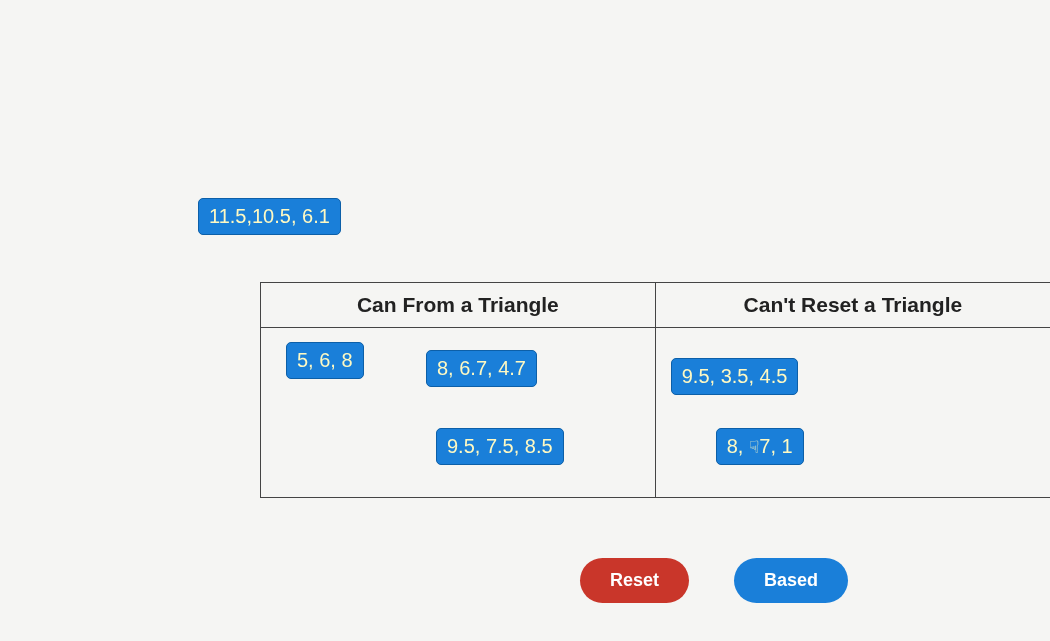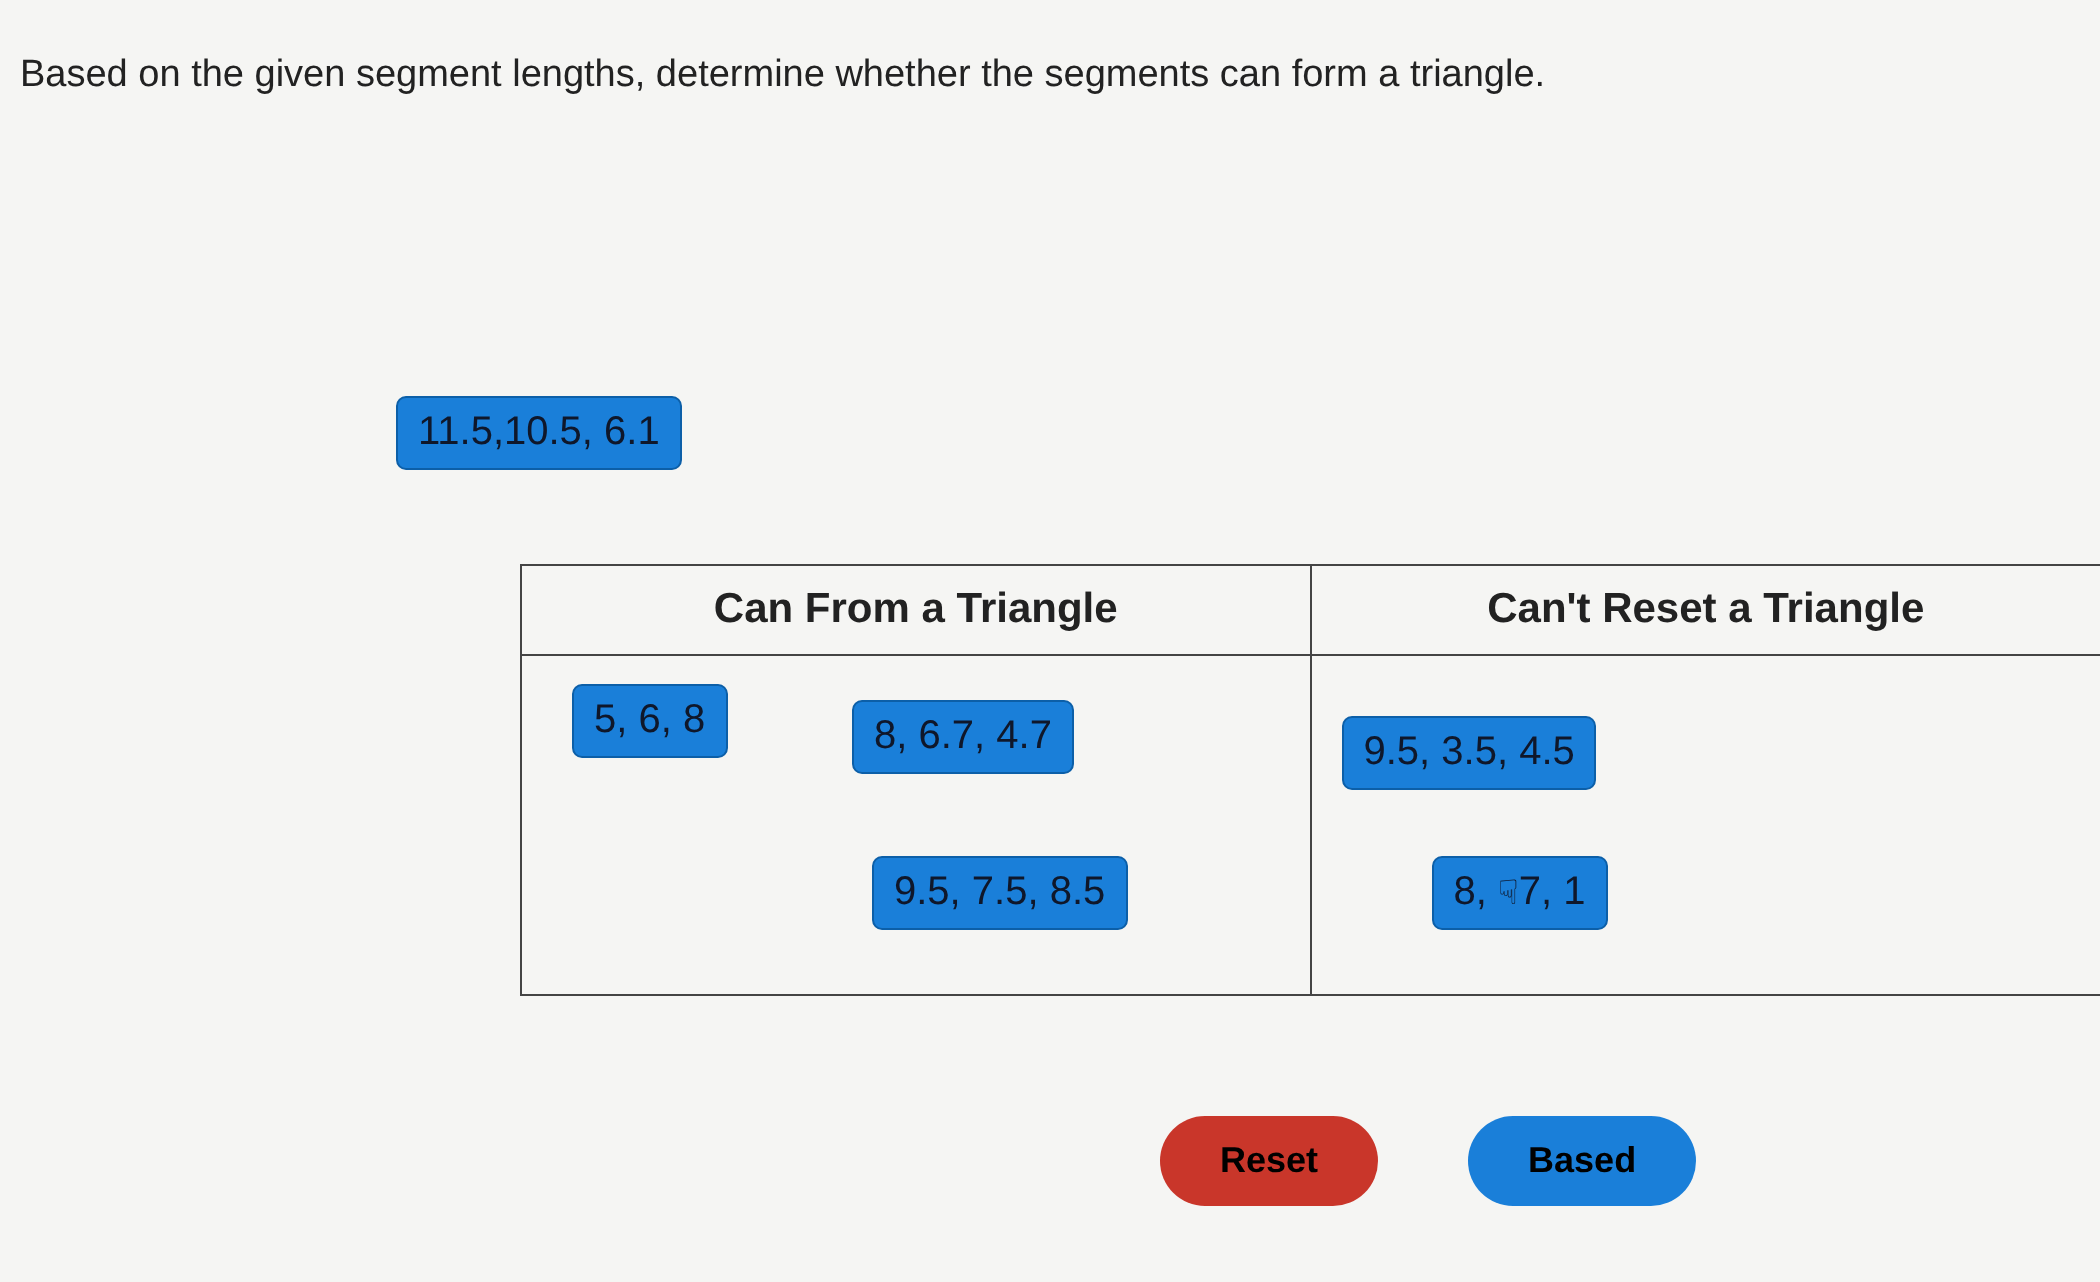--- a/index.html
+++ b/index.html
@@ -21,21 +21,21 @@
       font-size: 19px;
       line-height: 1.4;
       margin-bottom: 28px;
     }
     .instructions p {
       margin-bottom: 25px;
     }
     .chip {
       display: inline-block;
       background: #1a7fd9;
-      color: #0f172a;
+      color: #fef9c3;
       border: 1px solid #0c5fa8;
       border-radius: 5px;
       padding: 6px 10px;
       font-size: 20px;
       font-weight: 500;
       cursor: grab;
       user-select: none;
       white-space: nowrap;
     }
     .free-chip {
@@ -83,39 +83,38 @@
       display: flex;
       gap: 45px;
       align-items: center;
     }
     .btn {
       border: none;
       border-radius: 999px;
       padding: 12px 30px;
       font-size: 18px;
       font-weight: bold;
-      color: #000000;
+      color: #ffffff;
       cursor: pointer;
     }
     .btn-reset { background: #c9362a; }
     .btn-next  { background: #1a7fd9; }
     .cursor-icon {
       display: inline-block;
       font-size: 17px;
       line-height: 1;
       vertical-align: middle;
     }
     
     table th:last-child, table td:last-child { border-right: none; }
   </style>
 </head>
 <body>
 
 <div class="instructions">
-  <p>Based on the given segment lengths, determine whether the segments can form a triangle.</p>
 </div>
 
 <div class="chip free-chip">11.5,10.5, 6.1</div>
 
 <div class="table-wrap">
   <table>
     <thead>
       <tr>
         <th>Can From a Triangle</th>
         <th>Can't Reset a Triangle</th>

